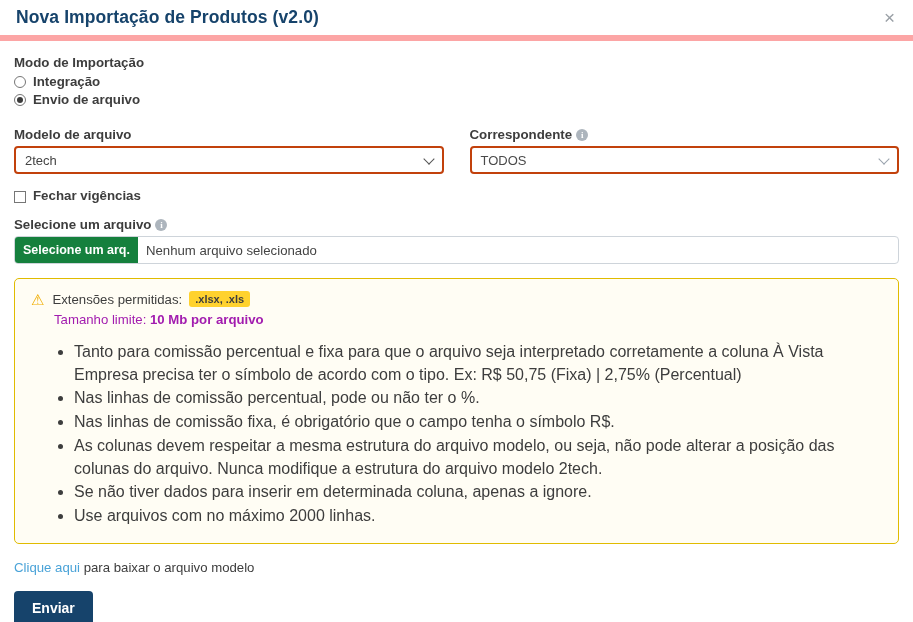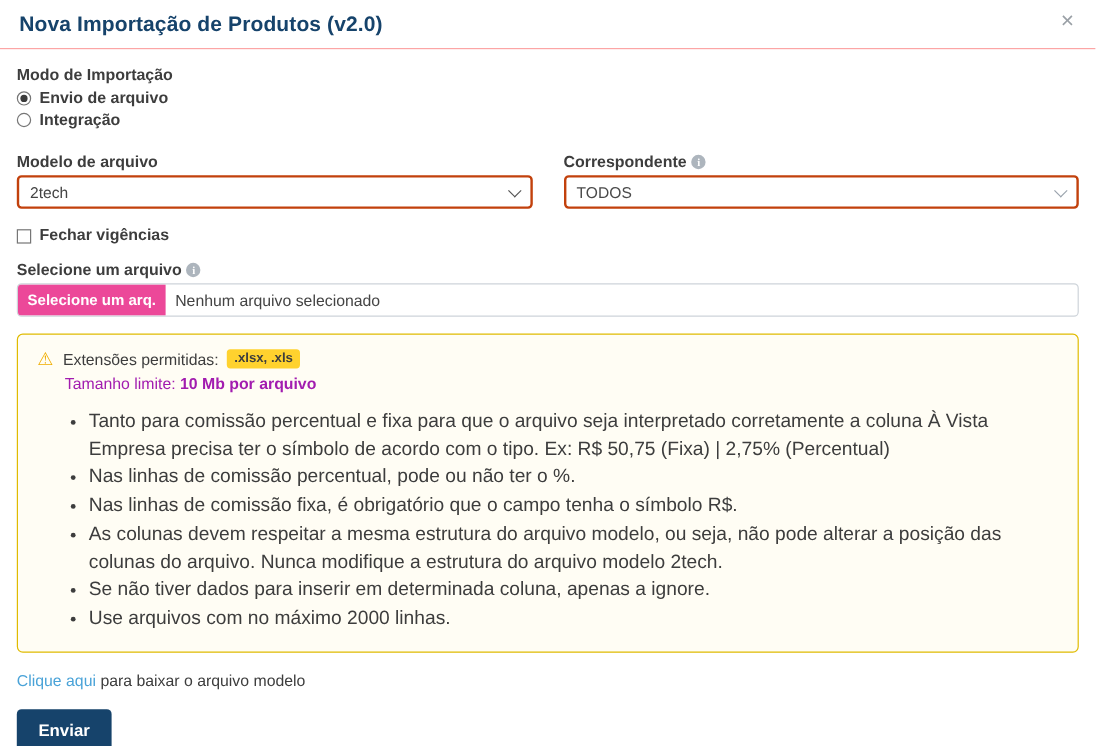--- a/index.html
+++ b/index.html
@@ -13,21 +13,21 @@
     width: 913px;
     height: 622px;
     overflow: hidden;
     color: #333333;
   }
 
   
   .modal-header {
     position: relative;
     height: 41px;
-    border-bottom: 1px solid #fca5a5;
+    border-bottom: 6px solid #fca5a5;
     padding: 0 16px;
     display: flex;
     align-items: center;
   }
   .modal-title {
     font-size: 17.5px;
     font-weight: bold;
     color: #16436b;
     letter-spacing: 0.1px;
   }
@@ -153,21 +153,21 @@
     display: flex;
     align-items: stretch;
     height: 28px;
     border: 1px solid #ced4da;
     border-radius: 4px;
     overflow: hidden;
     background: #fff;
     margin-top: 4px;
   }
   .file-btn {
-    background: #ec4899;
+    background: #15803d;
     color: #ffffff;
     font-size: 12.5px;
     font-weight: bold;
     padding: 0 8px;
     display: flex;
     align-items: center;
     border: none;
     cursor: pointer;
     white-space: nowrap;
   }
@@ -256,27 +256,27 @@
   <div class="modal-title">Nova Importação de Produtos (v2.0)</div>
   <button class="close-button">×</button>
 </div>
 
 <div class="modal-body">
 
   <div>
     <span class="field-label">Modo de Importação</span>
 
     <div class="radio-row">
+      <span class="radio-mark"></span>
+      <span class="radio-label">Integração</span>
+    </div>
+
+    <div class="radio-row">
       <span class="radio-mark checked"></span>
       <span class="radio-label">Envio de arquivo</span>
-    </div>
-
-    <div class="radio-row">
-      <span class="radio-mark"></span>
-      <span class="radio-label">Integração</span>
     </div>
   </div>
 
   <div class="row-2col">
     <div class="col">
       <span class="field-label">Modelo de arquivo</span>
       <div class="select-box">
         <span>2tech</span>
         <span class="caret"></span>
       </div>

